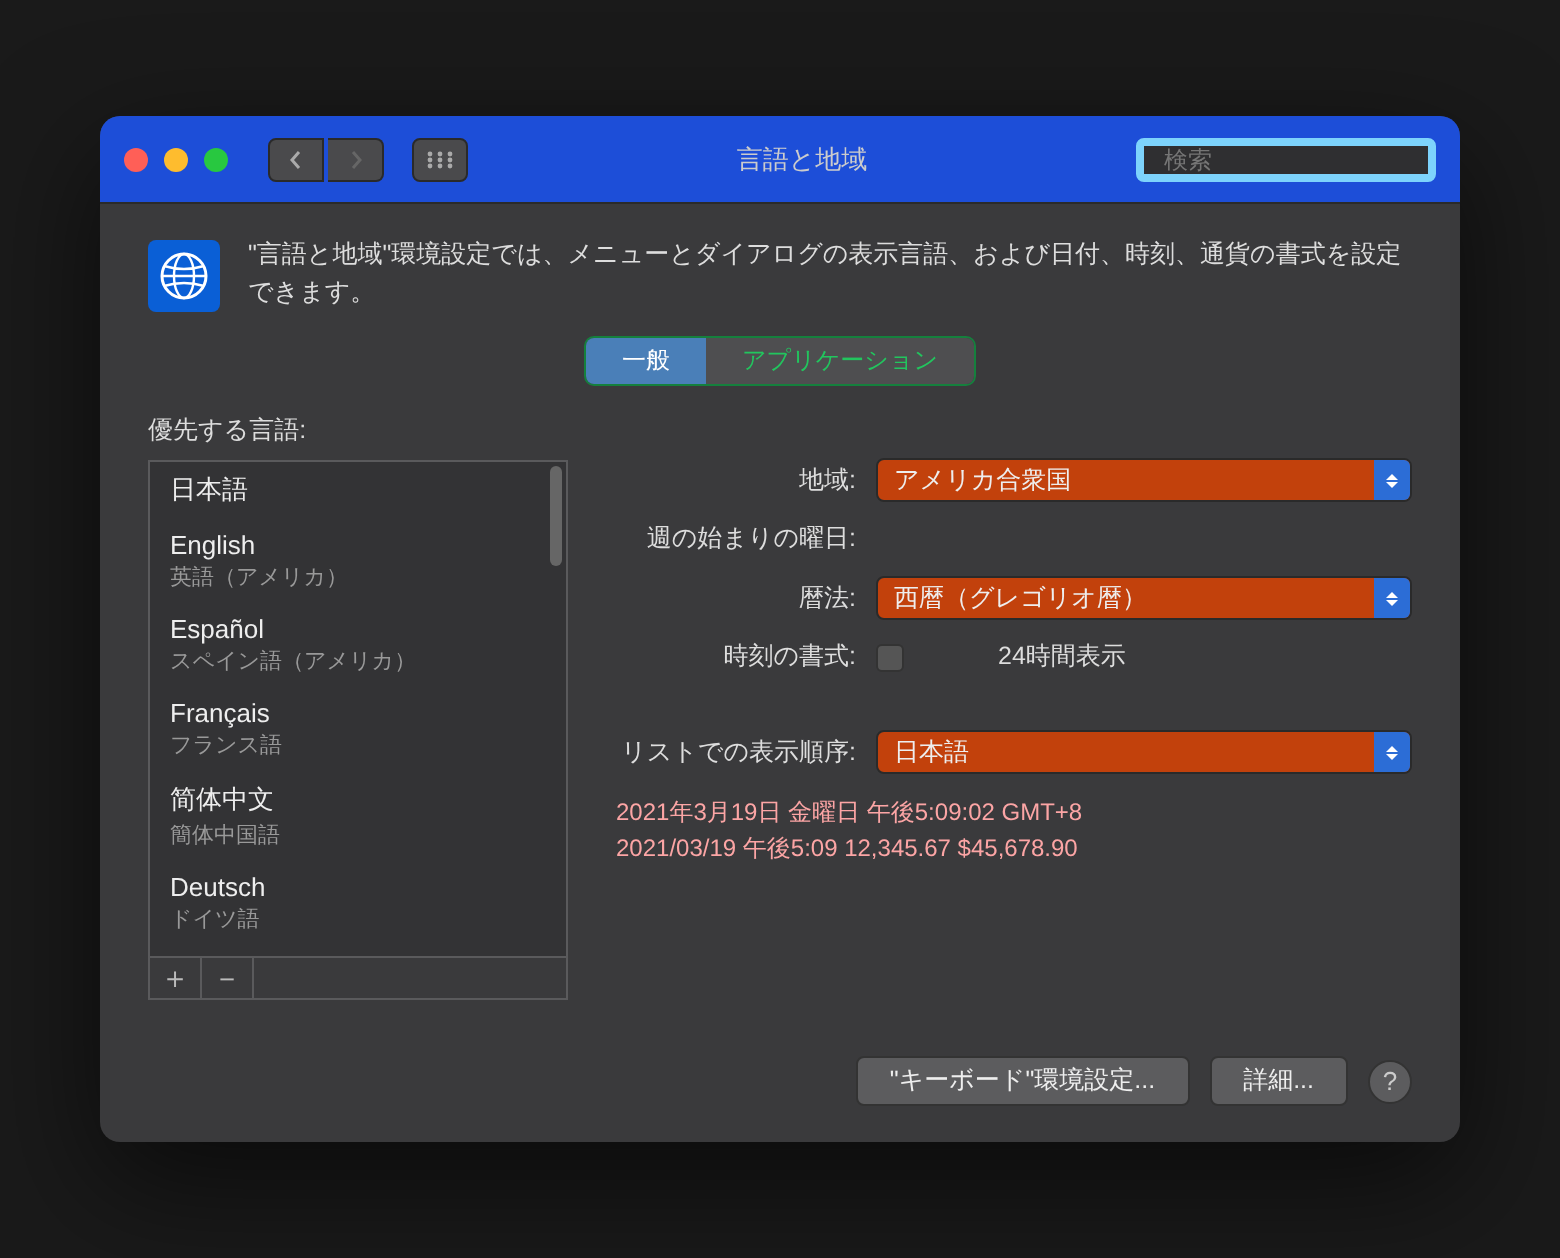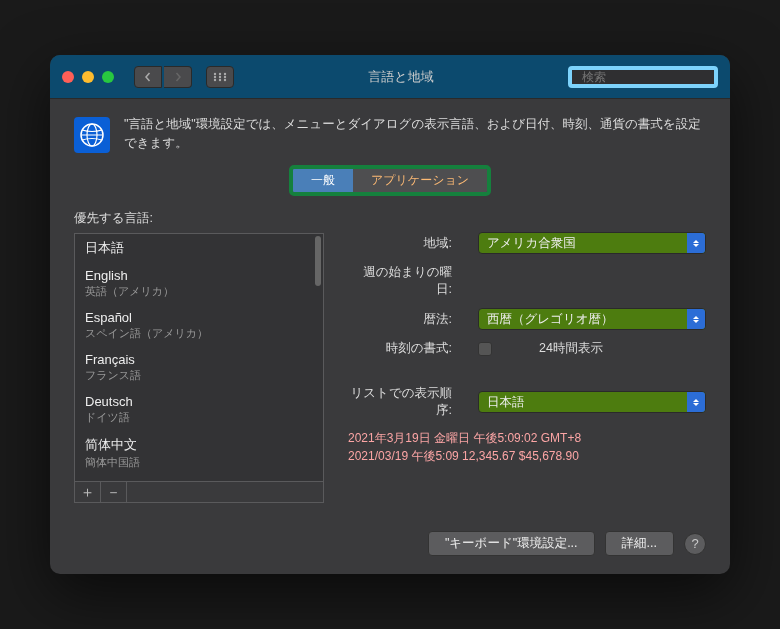--- a/index.html
+++ b/index.html
@@ -1,18 +1,18 @@
 <!DOCTYPE html>
 <html><head>
 <meta charset="utf-8">
 <style>
 * { margin: 0; padding: 0; box-sizing: border-box; }
 body { background: #1a1a1a; font-family: -apple-system, "Helvetica Neue", sans-serif; font-size: 13px; color: #ddd; display: flex; align-items: center; justify-content: center; height: 100vh; }
 .window { width: 680px; background: #3a3a3c; border-radius: 10px; box-shadow: 0 20px 60px rgba(0,0,0,0.6); overflow: hidden; }
-.titlebar { height: 44px; background: #0c4a6e; border-bottom: 1px solid #2a2a2a; display: flex; align-items: center; padding: 0 12px; gap: 10px; }
+.titlebar { height: 44px; background: #1d4ed8; border-bottom: 1px solid #2a2a2a; display: flex; align-items: center; padding: 0 12px; gap: 10px; }
 .traffic { display: flex; gap: 8px; }
 .dot { width: 12px; height: 12px; border-radius: 50%; }
 .dot.red { background: #ff5f57; }
 .dot.yellow { background: #febc2e; }
 .dot.green { background: #28c840; }
 .navbtns { display: flex; gap: 2px; margin-left: 10px; }
 .navbtn { width: 28px; height: 22px; background: #4a4a4c; border: 1px solid #2a2a2a; display: flex; align-items: center; justify-content: center; color: #888; font-size: 14px; }
 .navbtn:first-child { border-radius: 4px 0 0 4px; }
 .navbtn:last-child { border-radius: 0 4px 4px 0; border-left: none; }
 .gridbtn { width: 28px; height: 22px; background: #4a4a4c; border: 1px solid #2a2a2a; border-radius: 4px; display: flex; align-items: center; justify-content: center; margin-left: 4px; }
@@ -20,39 +20,39 @@
 .title { flex: 1; text-align: center; color: #ccc; font-size: 13px; font-weight: 500; }
 .search { width: 150px; height: 22px; background: #2f2f31; border: 4px solid #7dd3fc; border-radius: 4px; display: flex; align-items: center; padding: 0 6px; gap: 4px; }
 .search svg { width: 12px; height: 12px; fill: #888; }
 .search input { flex: 1; background: transparent; border: none; outline: none; color: #ccc; font-size: 12px; }
 .content { padding: 14px 24px 18px; }
 .header { display: flex; gap: 14px; margin-bottom: 12px; }
 .globe { width: 36px; height: 36px; background: #0a5fd6; border-radius: 4px; display: flex; align-items: center; justify-content: center; margin-top: 4px; }
 .globe svg { width: 26px; height: 26px; }
 .desc { flex: 1; color: #ddd; font-size: 12.5px; line-height: 1.5; padding-top: 2px; }
 .tabs { display: flex; justify-content: center; margin-bottom: 14px; }
-.tabgroup { display: flex; border: 4px solid #15803d; border-radius: 5px; overflow: hidden; }
-.tab { padding: 3px 18px; background: #4e4e50; color: #fdba74; font-size: 12px; cursor: pointer; }
+.tabgroup { display: flex; border: 1px solid #15803d; border-radius: 5px; overflow: hidden; }
+.tab { padding: 3px 18px; background: #4e4e50; color: #22c55e; font-size: 12px; cursor: pointer; }
 .tab.active { background: #4a7fb8; color: #fff; }
 .main { display: flex; gap: 24px; }
-.leftcol { width: 250px; }
+.leftcol { width: 210px; }
 .leftcol .lbl { font-size: 12.5px; color: #ddd; margin-bottom: 6px; }
 .langbox { border: 1px solid #5a5a5c; background: #333335; height: 270px; display: flex; flex-direction: column; }
 .langlist { flex: 1; overflow: hidden; position: relative; }
 .scroll { position: absolute; right: 2px; top: 2px; width: 6px; height: 50px; background: #666; border-radius: 3px; }
 .langitem { padding: 5px 10px 6px; }
 .langitem .nm { color: #eee; font-size: 13px; }
 .langitem .sub { color: #999; font-size: 11px; margin-top: 1px; }
 .langbtns { display: flex; border-top: 1px solid #5a5a5c; background: #3a3a3c; }
 .langbtns .b { width: 26px; height: 20px; display: flex; align-items: center; justify-content: center; color: #bbb; font-size: 15px; border-right: 1px solid #5a5a5c; cursor: pointer; }
 .langbtns .sp { flex: 1; }
 .rightcol { flex: 1; padding-top: 22px; }
 .row { display: flex; align-items: center; margin-bottom: 10px; }
-.rlabel { width: 130px; text-align: right; padding-right: 26px; font-size: 12.5px; color: #ddd; }
-.select { flex: 1; height: 22px; background: #4d7c0f; border: 1px solid #2a2a2a; border-radius: 4px; display: flex; align-items: center; position: relative; cursor: pointer; }
+.rlabel { width: 130px; text-align: right; padding-right: 10px; font-size: 12.5px; color: #ddd; }
+.select { flex: 1; height: 22px; background: #c2410c; border: 1px solid #2a2a2a; border-radius: 4px; display: flex; align-items: center; position: relative; cursor: pointer; }
 .select .val { flex: 1; padding: 0 8px; font-size: 12.5px; color: #eee; }
 .select .arr { width: 18px; height: 100%; background: #2c6dd6; border-radius: 0 3px 3px 0; display: flex; flex-direction: column; align-items: center; justify-content: center; gap: 1px; }
 .select .arr::before, .select .arr::after { content: ""; width: 0; height: 0; border-left: 3px solid transparent; border-right: 3px solid transparent; }
 .select .arr::before { border-bottom: 3px solid #fff; }
 .select .arr::after { border-top: 3px solid #fff; }
 .chk { display: flex; align-items: center; gap: 8px; }
 .chkbox { width: 14px; height: 14px; background: #555; border: 1px solid #333; border-radius: 3px; }
 .chklabel { font-size: 12.5px; color: #ddd; margin-left: 39px; }
 .example { color: #fca5a5; font-size: 12px; line-height: 1.5; }
 .footer { display: flex; justify-content: flex-end; align-items: center; gap: 10px; margin-top: 28px; }
@@ -142,26 +142,26 @@
               </div>
             <div class="langitem">
                 <div class="nm">Español</div>
                 <div class="sub">スペイン語（アメリカ）</div>
               </div>
             <div class="langitem">
                 <div class="nm">Français</div>
                 <div class="sub">フランス語</div>
               </div>
             <div class="langitem">
+                <div class="nm">简体中文</div>
+                <div class="sub">簡体中国語</div>
+              </div>
+            <div class="langitem">
                 <div class="nm">Deutsch</div>
                 <div class="sub">ドイツ語</div>
-              </div>
-            <div class="langitem">
-                <div class="nm">简体中文</div>
-                <div class="sub">簡体中国語</div>
               </div>
 
           </div>
           <div class="langbtns">
             <div class="b">＋</div>
             <div class="b">－</div>
             <div class="sp"></div>
           </div>
         </div>
       </div>

